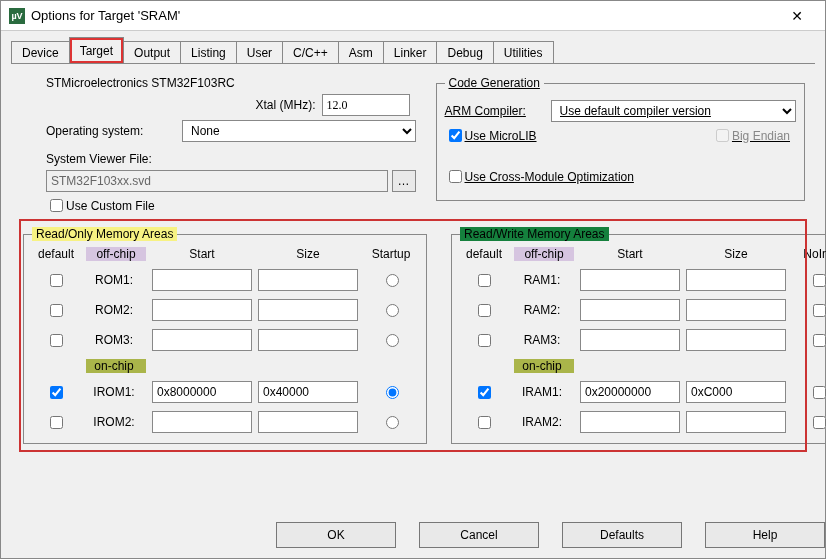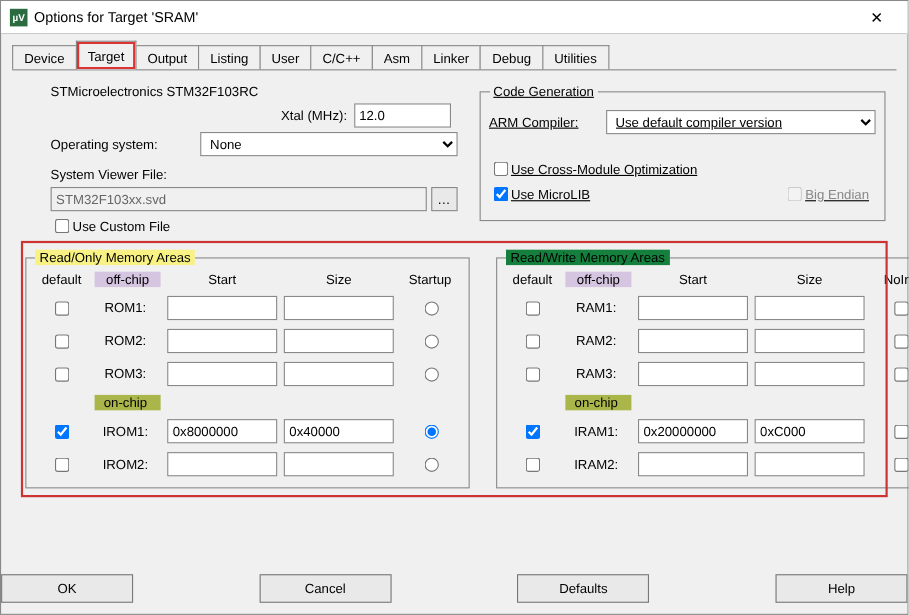--- a/index.html
+++ b/index.html
@@ -98,22 +98,22 @@
   .memgrid .hdr { font-size:12px; text-align:center; }
   .memgrid .lblcell { text-align:center; padding-right:4px; }
   .memgrid input[type=text] { width: 100%; }
   .hl-yellow { background: #f7f283; }
   .hl-orange { background: #15803d; }
   .hl-lilac { background: #d6c5e0; }
   .hl-olive { background: #aab54a; }
   .red-outline { outline: 2px solid #c33; outline-offset: 0; }
   .buttonbar {
     display:flex;
-    gap: 36px;
-    justify-content: space-between;
+    gap: 23px;
+    justify-content: flex-end;
     padding: 8px 0 10px 0;
   }
   .btn {
     width: 120px; height: 26px;
     border: 1px solid #777;
     background: #e9e9e9;
     cursor: pointer;
     font-family: inherit;
     font-size:12px;
   }
@@ -153,21 +153,21 @@
   <div class="tabpanel">
 
     <div style="display:flex; gap:20px;">
 
       <div style="flex:1;margin-left:25px;">
         <div class="row">
           <span class="lbl">STMicroelectronics STM32F103RC</span>
         </div>
         <div class="row" style="justify-content:flex-end; padding-right:6px;">
           <span class="lbl">Xtal (MHz):</span>
-          <input type="text" class="field" style="width: 88px;" value="12.0">
+          <input type="text" class="field" style="width: 88px; font-family: Liberation Serif, serif;" value="12.0">
         </div>
         <div class="row">
           <span class="lbl" style="width:130px">Operating system:</span>
           <select class="field" style="flex:1">
             <option>None</option>
           </select>
         </div>
         <div class="row" style="margin-top:10px;">
           <span class="lbl">System Viewer File:</span>
         </div>
@@ -183,30 +183,30 @@
 
       <div style="flex:1;text-decoration:underline;">
         <fieldset>
           <legend>Code Generation</legend>
           <div class="row">
             <span class="lbl" style="width:100px">ARM Compiler:</span>
             <select class="field" style="flex:1">
               <option>Use default compiler version</option>
             </select>
           </div>
-          <div class="row" style="margin-top:22px;">
-            <input type="checkbox" style="">
-            <span class="lbl">Use Cross-Module Optimization</span>
-          </div>
           <div class="row">
             <input type="checkbox" checked="" style="">
             <span class="lbl">Use MicroLIB</span>
             <span class="spacer"></span>
             <input type="checkbox" disabled="" style="">
             <span class="lbl disabled">Big Endian</span>
+          </div>
+          <div class="row" style="margin-top:22px;">
+            <input type="checkbox" style="">
+            <span class="lbl">Use Cross-Module Optimization</span>
           </div>
         </fieldset>
       </div>
     </div>
 
     <div class="twocol red-outline" style="padding:2px; margin-top:2px;">
 
       <fieldset style="flex:1">
         <legend class="hl-yellow">Read/Only Memory Areas</legend>
         <div class="memgrid">

